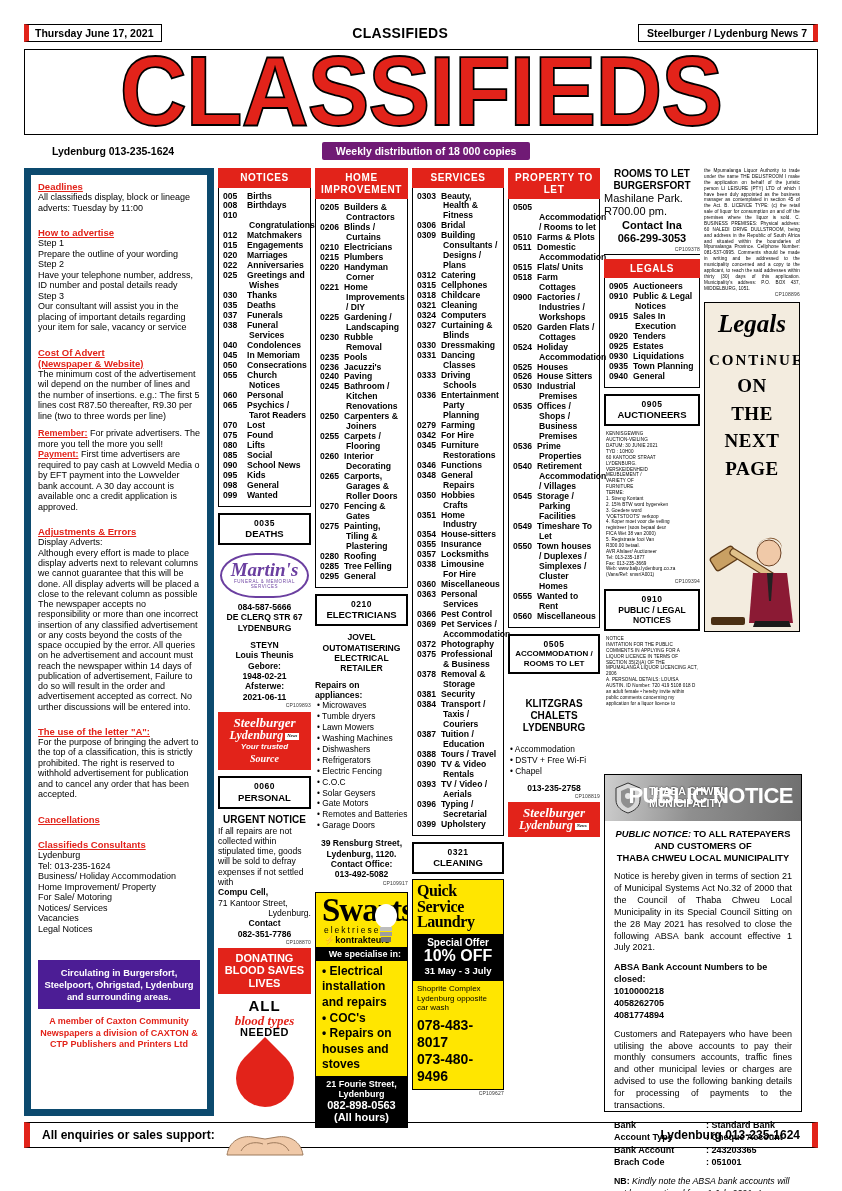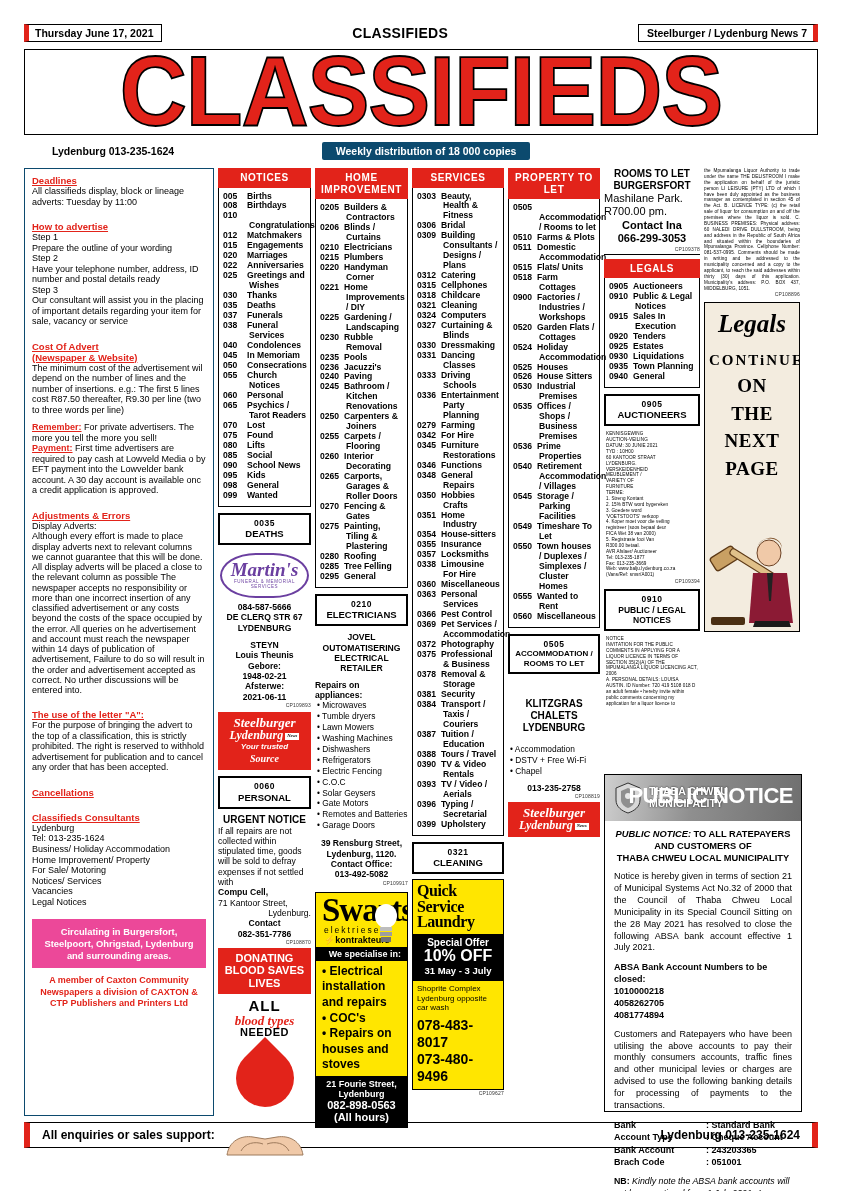--- a/index.html
+++ b/index.html
@@ -22,43 +22,43 @@
 
   .bigbanner { margin-top:5px; border:1.5px solid #000; height:86px; display:flex; align-items:center; justify-content:center; overflow:hidden; }
   .bigbanner span {
     font-family: "Liberation Sans", sans-serif; font-weight:bold; color:#e2231a;
     font-size:83px; line-height:.84; letter-spacing:-1px;
     -webkit-text-stroke: 1.5px #000;
     transform: scaleX(1.12) scaleY(1.18);
   }
   .subbar { display:flex; align-items:center; justify-content:space-between; margin-top:6px; height:20px; }
   .subbar .phone { font-size:10.5px; font-weight:bold; padding-left:28px; }
-  .distrib { background:#0c4a6e; color:#fff; font-weight:bold; font-size:10.5px; padding:3px 14px; border-radius:2px; }
+  .distrib { background:#701a75; color:#fff; font-weight:bold; font-size:10.5px; padding:3px 14px; border-radius:2px; }
   .sub-spacer { width:140px; }
 
   
   .grid { display:flex; gap:4px; margin-top:7px; height:948px; }
   .col { position:relative; }
   .c1 { width:190px; }
   .c2 { width:93px; }
   .c3 { width:93px; }
   .c4 { width:92px; }
   .c5 { width:92px; }
   .c67 { width:198px; }
 
   
-  .c1 .box { border:1px solid #0c4a6e; padding:6px 7px; height:100%; }
+  .c1 .box { border:7px solid #0c4a6e; padding:6px 7px; height:100%; }
   .hd { color:#e2231a; font-weight:bold; font-size:9.5px; text-decoration:underline; margin-top:7px; }
   .hd:first-child { margin-top:0; }
   .bd { font-size:9px; line-height:1.17; }
   .bd.tight { line-height:1.14; }
   .inline-hd { color:#e2231a; font-weight:bold; text-decoration:underline; }
   .gap { height:7px; }
 
-  .redbox { background:#ec4899; color:#fff; text-align:center; font-weight:bold; font-size:9.4px; padding:7px 5px; line-height:1.25; margin-top:12px; }
+  .redbox { background:#4c1d95; color:#fff; text-align:center; font-weight:bold; font-size:9.4px; padding:7px 5px; line-height:1.25; margin-top:26px; }
   .redital { color:#e2231a; font-weight:bold; font-size:9px; text-align:center; line-height:1.25; margin-top:7px; }
 
   
   .cathdr { background:#e2231a; color:#fff; font-weight:bold; text-align:center; font-size:10px; letter-spacing:.6px; padding:4px 2px; line-height:1.15; }
   .catlist { border:1px solid #000; border-top:none; padding:4px 3px 5px 4px; }
   .catitem { font-size:8.6px; font-weight:bold; line-height:1.16; padding-left:26px; text-indent:-26px; }
   .catitem .num { display:inline-block; width:24px; text-indent:0; }
 
   
   .adsep { margin-top:6px; }

